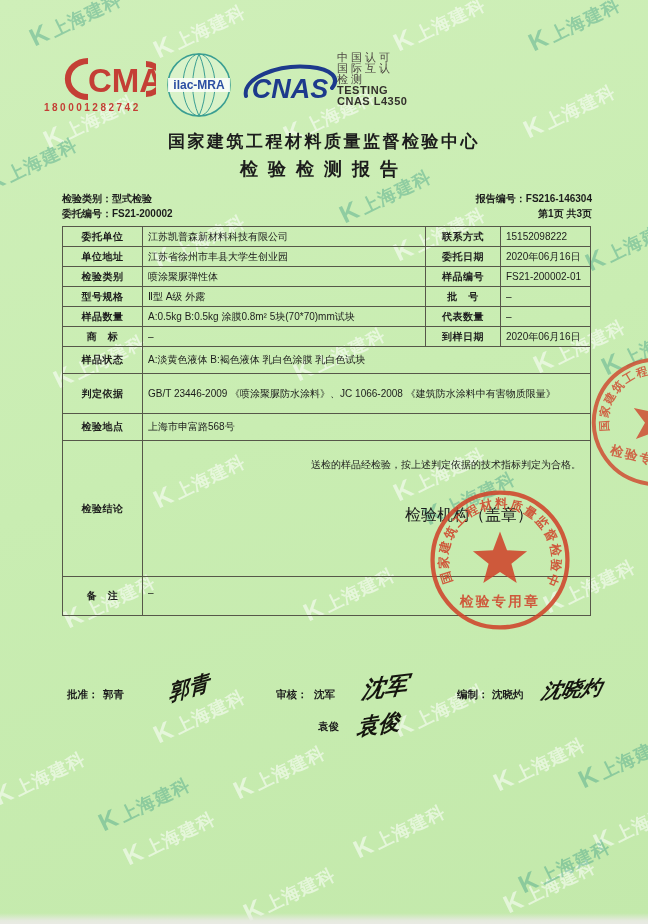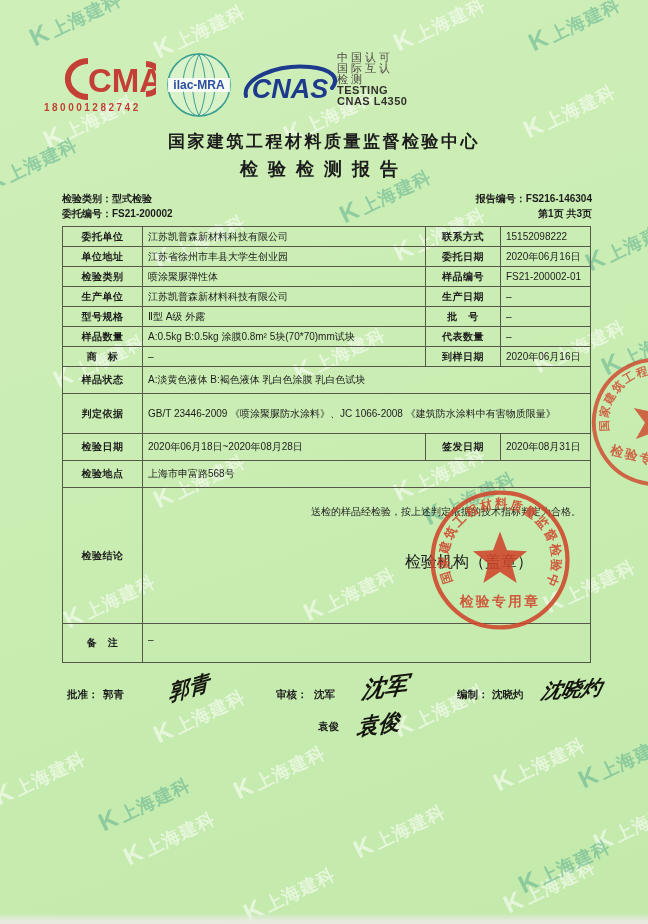--- a/index.html
+++ b/index.html
@@ -167,26 +167,20 @@
     <td class="lbl">委托日期</td>
     <td class="val">2020年06月16日</td>
   </tr>
   <tr class="h20">
     <td class="lbl">检验类别</td>
     <td class="val">喷涂聚脲弹性体</td>
     <td class="lbl">样品编号</td>
     <td class="val">FS21-200002-01</td>
   </tr>
   <tr class="h20">
-    <td class="lbl">生产单位</td>
-    <td class="val">江苏凯普森新材料科技有限公司</td>
-    <td class="lbl">生产日期</td>
-    <td class="val">–</td>
-  </tr>
-  <tr class="h20">
     <td class="lbl">型号规格</td>
     <td class="val">Ⅱ型 A级 外露</td>
     <td class="lbl">批　号</td>
     <td class="val">–</td>
   </tr>
   <tr class="h20">
     <td class="lbl">样品数量</td>
     <td class="val">A:0.5kg B:0.5kg 涂膜0.8m² 5块(70*70)mm试块</td>
     <td class="lbl">代表数量</td>
     <td class="val">–</td>
@@ -197,26 +191,20 @@
     <td class="lbl">到样日期</td>
     <td class="val">2020年06月16日</td>
   </tr>
   <tr class="h27">
     <td class="lbl">样品状态</td>
     <td class="val" colspan="3">A:淡黄色液体 B:褐色液体 乳白色涂膜 乳白色试块</td>
   </tr>
   <tr class="h40">
     <td class="lbl">判定依据</td>
     <td class="val" colspan="3">GB/T 23446-2009 《喷涂聚脲防水涂料》、JC 1066-2008 《建筑防水涂料中有害物质限量》</td>
-  </tr>
-  <tr class="h27">
-    <td class="lbl">检验日期</td>
-    <td class="val">2020年06月18日~2020年08月28日</td>
-    <td class="lbl">签发日期</td>
-    <td class="val">2020年08月31日</td>
   </tr>
   <tr class="h27">
     <td class="lbl">检验地点</td>
     <td class="val" colspan="3">上海市申富路568号</td>
   </tr>
   <tr class="h136">
     <td class="lbl">检验结论</td>
     <td class="val concl-cell" colspan="3">
       <div class="concl-text">送检的样品经检验，按上述判定依据的技术指标判定为合格。</div>
       <span class="concl-caption">检验机构（盖章）</span>

